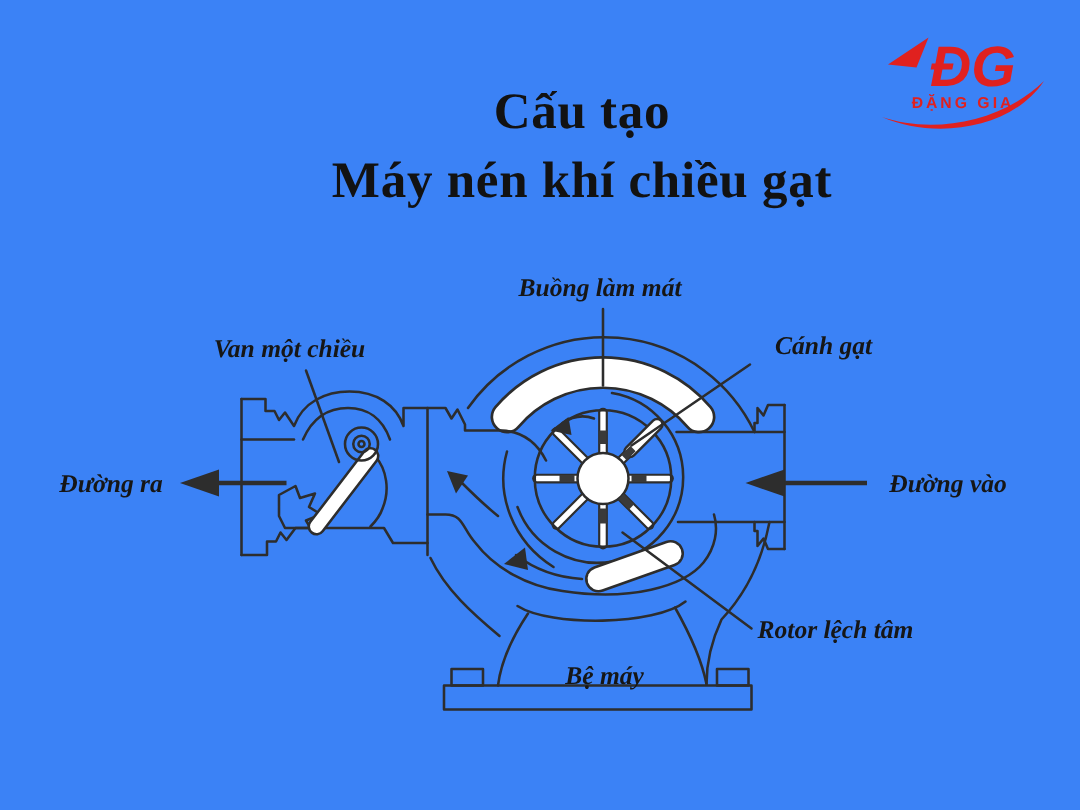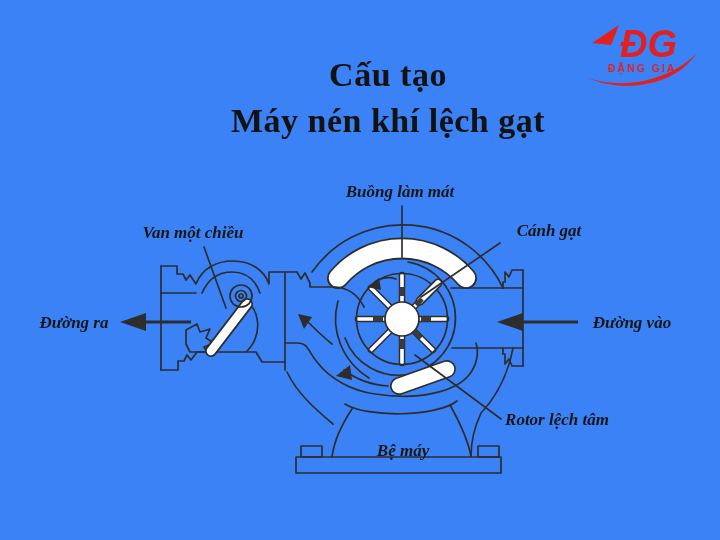--- a/index.html
+++ b/index.html
@@ -19,21 +19,21 @@
   .lbl{font:italic bold 17px "Liberation Serif",serif;fill:#161616;}
   .logo-txt{fill:#e0211f;}
 </style>
 </head>
 <body>
 
 <div id="stage">
 
   <div class="title-block">
     <div class="title-line">Cấu tạo</div>
-    <div class="title-line">Máy nén khí lệch gạt</div>
+    <div class="title-line">Máy nén khí chiều gạt</div>
   </div>
 
   <svg class="logo" viewBox="0 0 128 80">
     <polygon points="14,33 41,15 33,35" class="logo-txt"></polygon>
     <text x="42" y="47" class="logo-txt" style="font:italic bold 38px 'Liberation Sans',sans-serif;">ĐG</text>
     <text x="64" y="62" text-anchor="middle" letter-spacing="2" class="logo-txt" style="font:bold 10.5px 'Liberation Sans',sans-serif;">ĐẶNG GIA</text>
     <path d="M10,68 C42,79 88,73 118,44 C96,77 44,83 10,68 Z" class="logo-txt"></path>
   </svg>
 
   <svg class="diagram-svg" viewBox="0 0 720 540">

